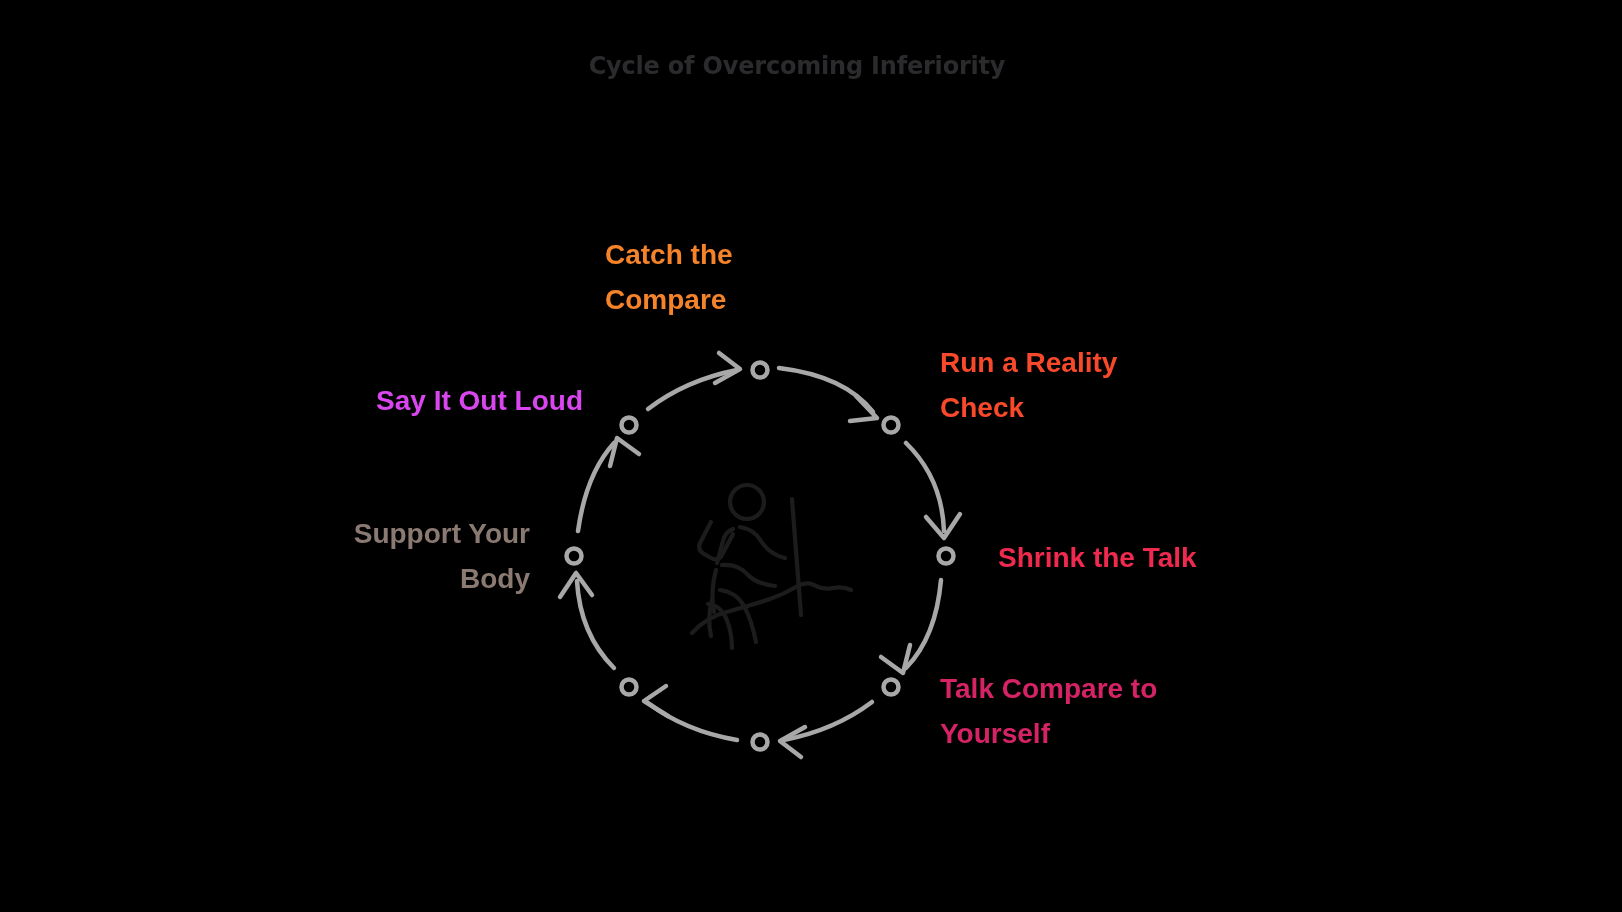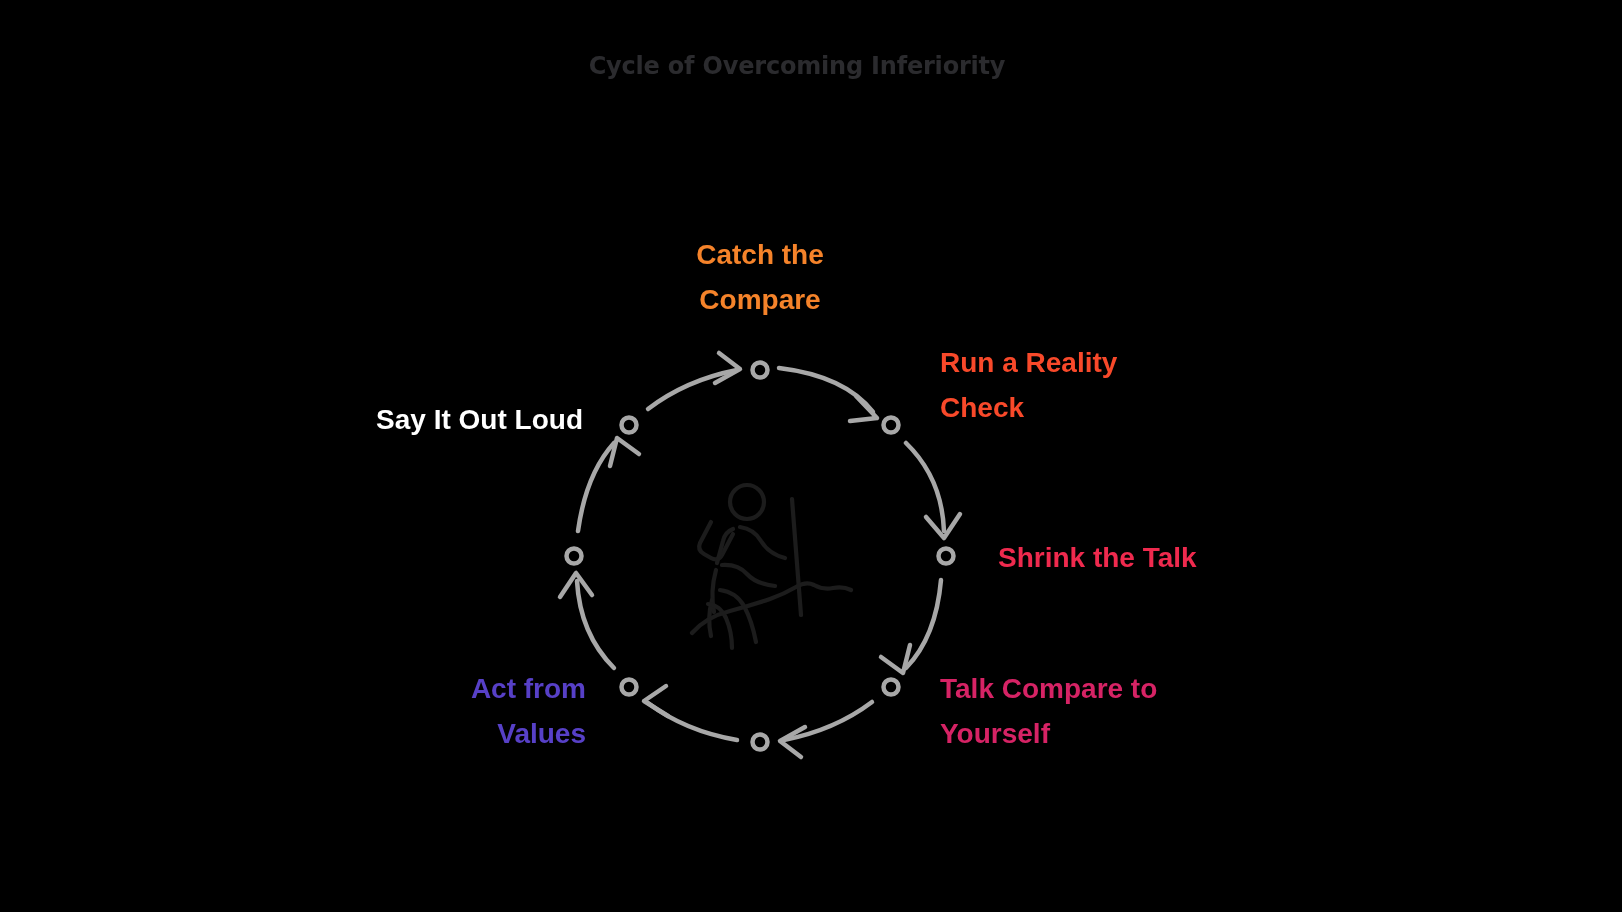--- a/index.html
+++ b/index.html
@@ -45,21 +45,21 @@
   .node-label {
     position: absolute;
     font-size: 28px;
     font-weight: bold;
     line-height: 1.62;
     white-space: pre-line;
     user-select: none;
   }
   .lbl-right { text-align: left; }
   .lbl-left  { text-align: right; }
-  .lbl-center{ text-align: center; }
+  .lbl-center{ }
 </style>
 </head>
 <body>
 
 <div id="stage">
 
   <div id="chart-title">Cycle of Overcoming Inferiority</div>
 
   <svg id="cycle-svg" viewBox="0 0 1622 912">
 
@@ -146,19 +146,19 @@
 
   <div class="node-label lbl-right" style="left:940px; top:340px; width:400px; color:#f8492a;">Run a Reality
 Check</div>
 
   <div class="node-label lbl-right" style="left:998px; top:535px; width:420px; color:#ef2a4e;">Shrink the Talk</div>
 
   <div class="node-label lbl-right" style="left:940px; top:666px; width:420px; color:#d62365;">Talk Compare to
 Yourself</div>
 
 
-  <div class="node-label lbl-left" style="left:200px; top:666px; width:386px; color:#5740c7;">Act from
-Values</div>
 
+  <div class="node-label lbl-left" style="left:140px; top:511px; width:390px; color:#8a7a72;">Support Your
+Body</div>
 
-  <div class="node-label lbl-left" style="left:180px; top:397px; width:403px; color:#ffffff;">Say It Out Loud</div>
+  <div class="node-label lbl-left" style="left:180px; top:378px; width:403px; color:#d946ef;">Say It Out Loud</div>
 
 </div>
 
 </body></html>

